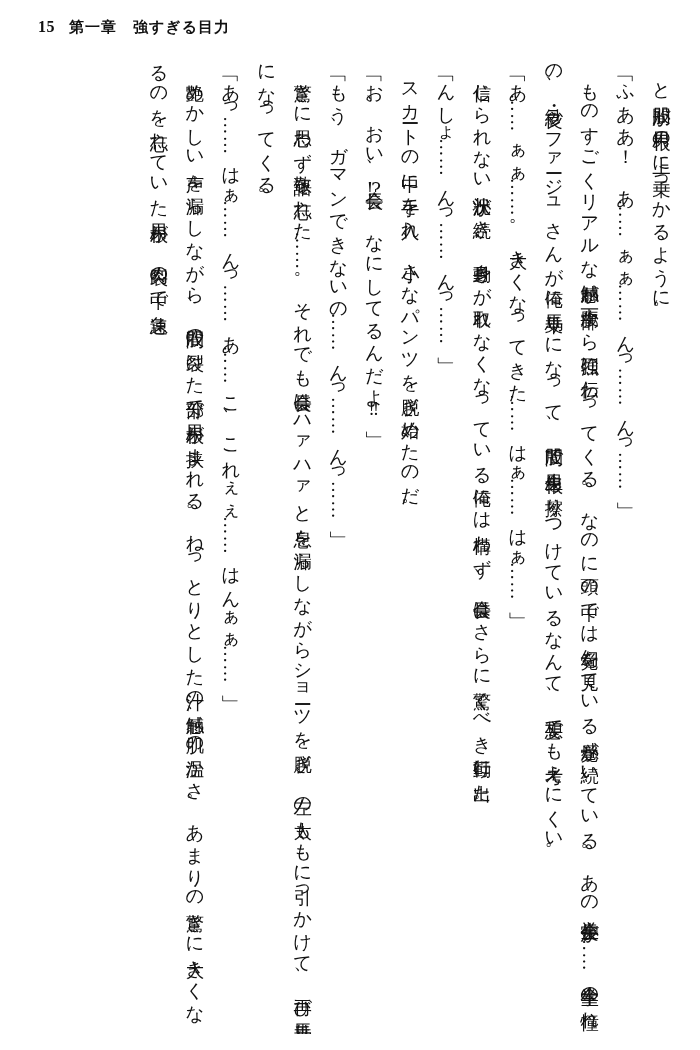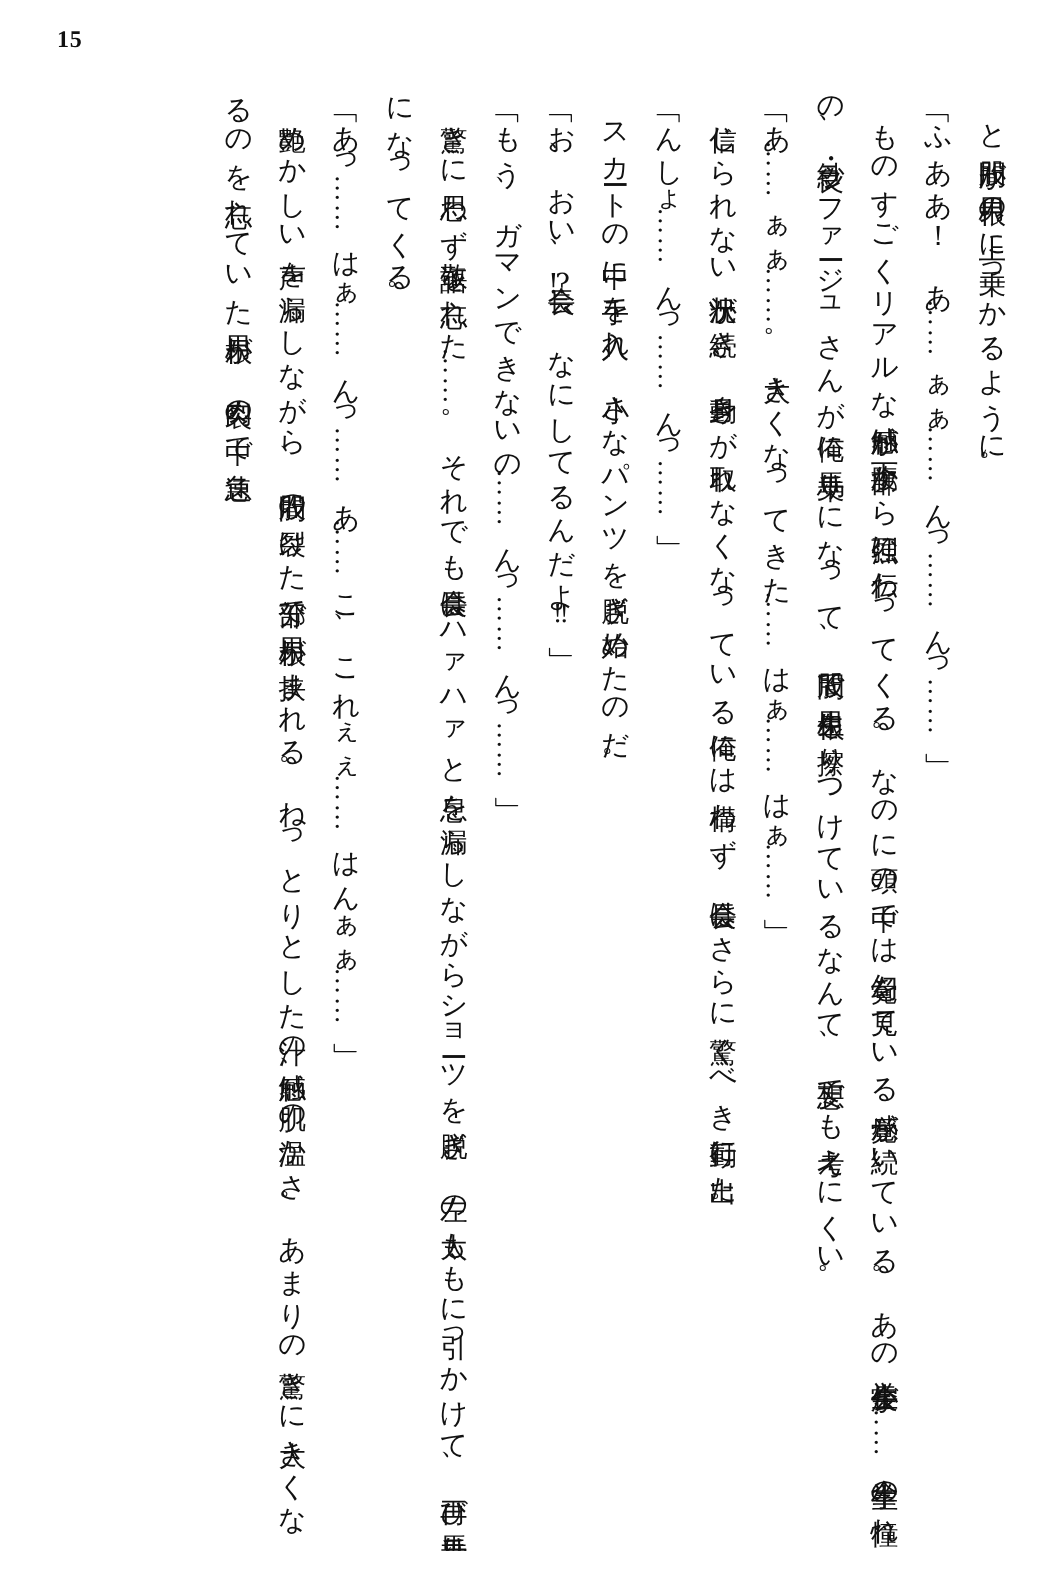--- a/index.html
+++ b/index.html
@@ -90,20 +90,21 @@
     box-shadow: inset 0 0 0 0 rgba(0,0,0,0);
   }
 </style>
 </head>
 <body>
 
 <div class="page">
 
   <div class="header">
     <span class="page-number">15</span>
+    <span class="chapter-title">第一章　強すぎる目力</span>
   </div>
 
   <div class="body-area">
     <div class="vtext" id="vtext">
         <p class="indent">と股間が男根の上に乗っかるように。</p>
         <p class="indent">「ふああ！　あ……ぁぁ……んっ……んっ……」</p>
         <p class="indent">ものすごくリアルな感触が下腹部から強烈に伝わってくる。なのに頭の中では幻覚を見ている感覚が続いている。あの学生会長が……全学生の憧れの、紗良・ラファージュさんが俺に馬乗りになって、股間で生男根を擦りつけているなんて、妄想でも考えにくい。</p>
         <p class="indent">「あ……ぁぁ……。大きくなってきた……はぁ……はぁ……」</p>
         <p class="indent">信じられない状況が続き、身動きが取れなくなっている俺には構わず、会長はさらに驚くべき行動に出た。</p>
         <p class="indent">「んしょ……んっ……んっ……」</p>

